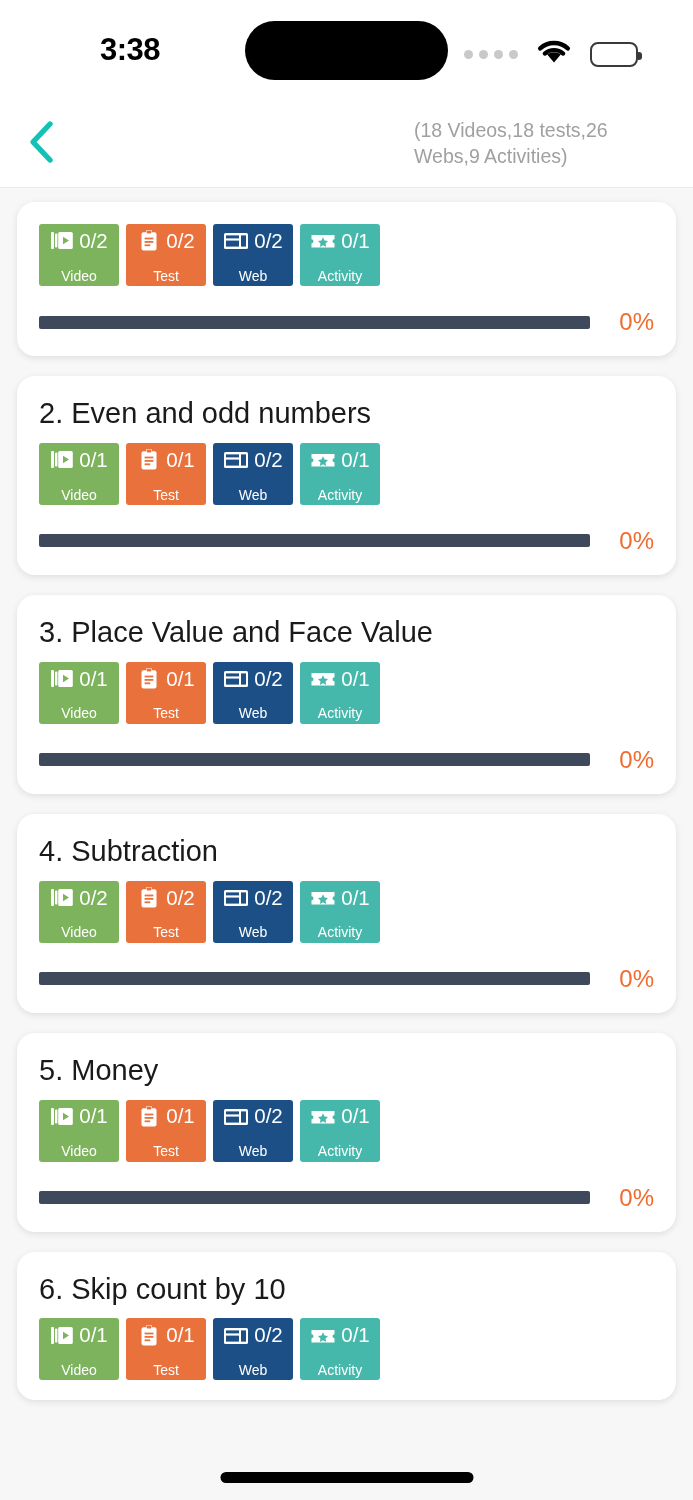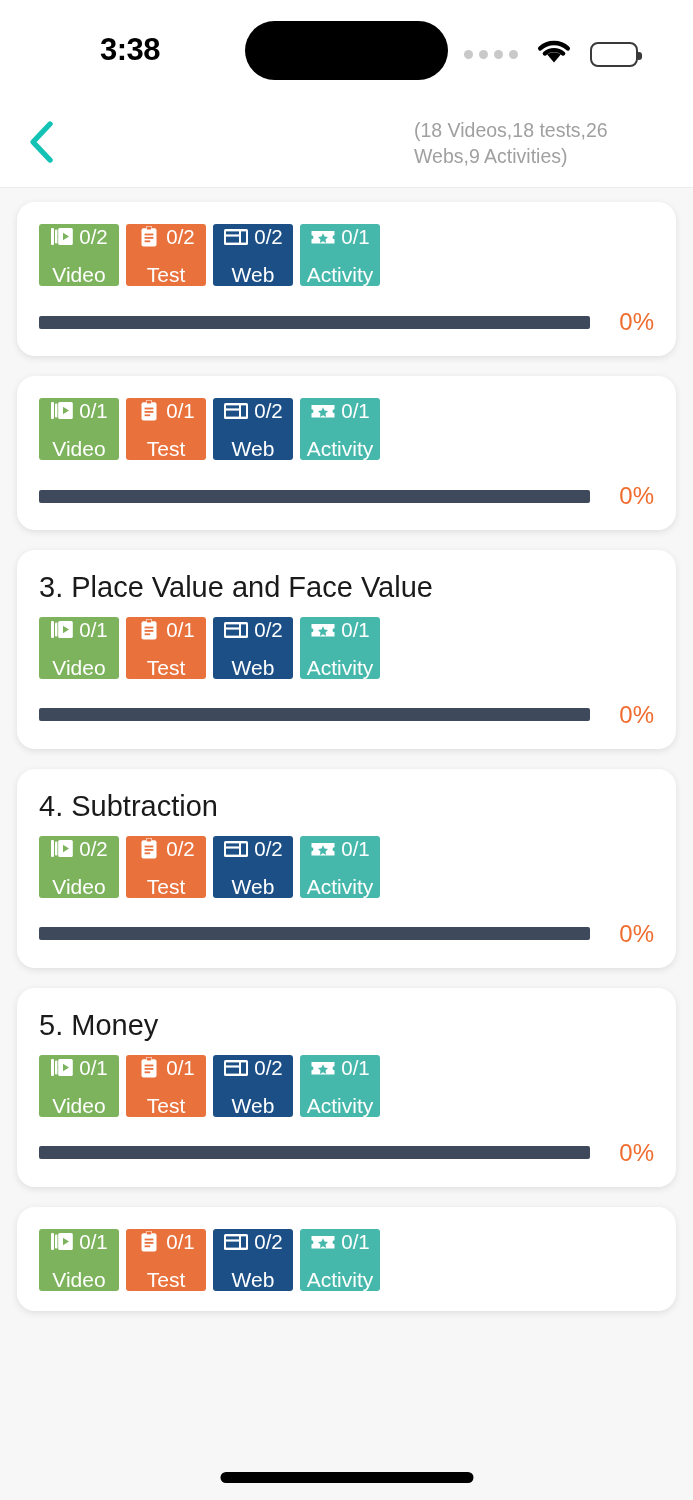--- a/index.html
+++ b/index.html
@@ -72,21 +72,21 @@
     margin-bottom:13px; white-space:nowrap;
   }
   .badges { display:flex; gap:7px; }
   .badge {
     width:80px; height:62px; border-radius:3px;
     display:flex; flex-direction:column; align-items:center;
     justify-content:center; color:#ffffff; padding-top:1px;
   }
   .badge-top { display:flex; align-items:center; gap:5px; height:27px; }
   .badge-count { font-size:20.5px; line-height:1; }
-  .badge-label { font-size:21px; line-height:1.05; margin-top:14px; }
+  .badge-label { font-size:14px; line-height:1.05; margin-top:14px; }
   .badge svg { display:block; }
 
   .prog-row { display:flex; align-items:center; margin-top:22px; gap:12px; }
   .prog-track {
     flex:1 1 auto; height:13px; background:#3e4a5c; border-radius:2px;
     position:relative; overflow:hidden;
   }
   .prog-fill { height:100%; background:#e8652a; width:0%; }
   .prog-pct { font-size:24px; color:#ef6c2e; min-width:52px; text-align:right; }
 
@@ -198,20 +198,21 @@
             </div>
           </div>
           <div class="prog-row">
             <div class="prog-track">
               <div class="prog-fill" style="width: 0%;"></div>
             </div>
             <div class="prog-pct">0%</div>
           </div>
         </div>
         <div class="card">
+          <div class="card-title">2. Even and odd numbers</div>
           <div class="badges">
             <div class="badge" style="background: rgb(124, 179, 92);">
               <div class="badge-top">
                 <span>
                   <svg xmlns="http://www.w3.org/2000/svg" width="24" height="24" viewBox="0 0 24 24">
         <rect x="1" y="3" width="3" height="17" rx="1" fill="#fff"></rect>
         <rect x="5" y="4.5" width="2.4" height="14" rx="1" fill="#fff"></rect>
         <rect x="8.2" y="3" width="14.6" height="17" rx="1.6" fill="#fff"></rect>
         <path d="M13 7.8 L19 11.5 L13 15.2 Z" fill="#7cb35c"></path>
       </svg>
@@ -465,20 +466,21 @@
             </div>
           </div>
           <div class="prog-row">
             <div class="prog-track">
               <div class="prog-fill" style="width: 0%;"></div>
             </div>
             <div class="prog-pct">0%</div>
           </div>
         </div>
         <div class="card">
+          <div class="card-title">6. Skip count by 10</div>
           <div class="badges">
             <div class="badge" style="background: rgb(124, 179, 92);">
               <div class="badge-top">
                 <span>
                   <svg xmlns="http://www.w3.org/2000/svg" width="24" height="24" viewBox="0 0 24 24">
         <rect x="1" y="3" width="3" height="17" rx="1" fill="#fff"></rect>
         <rect x="5" y="4.5" width="2.4" height="14" rx="1" fill="#fff"></rect>
         <rect x="8.2" y="3" width="14.6" height="17" rx="1.6" fill="#fff"></rect>
         <path d="M13 7.8 L19 11.5 L13 15.2 Z" fill="#7cb35c"></path>
       </svg>

